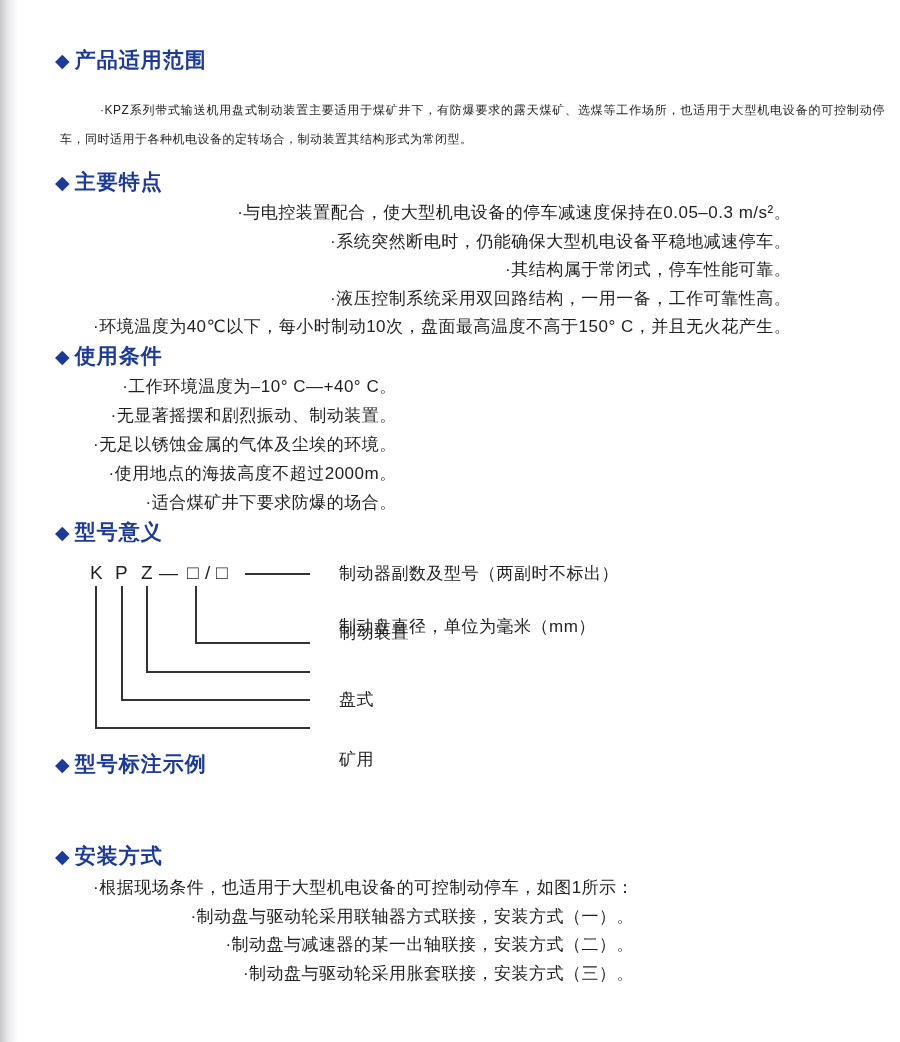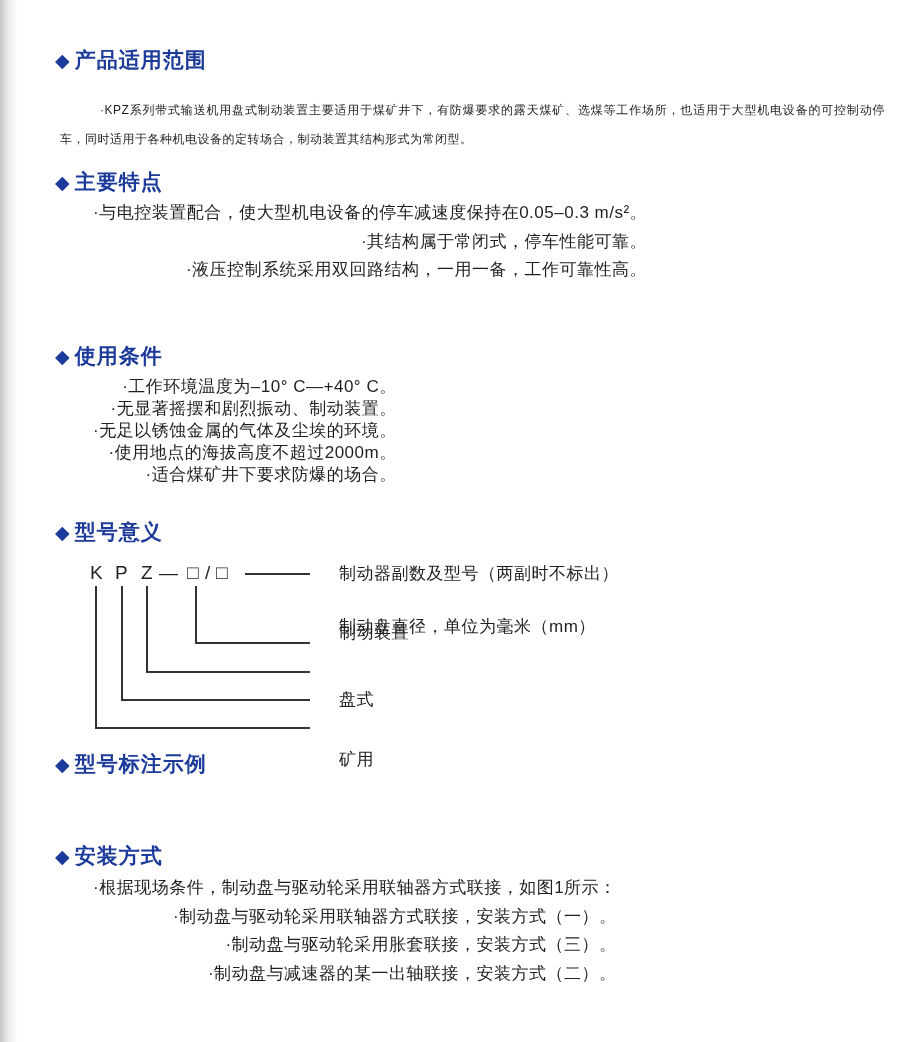--- a/index.html
+++ b/index.html
@@ -55,21 +55,21 @@
     flex-direction: column;
     text-align: right;
   }
   .bullet {
     font-size: 17px;
     line-height: 22px;
     letter-spacing: 0.5px;
     white-space: nowrap;
   }
   .gap28 { row-gap: 6.5px; }
-  .gap29 { }
+  .gap29 { row-gap: 7px; }
   .diagram-char {
     position: absolute;
     font-size: 19px;
     line-height: 22px;
     color: #1f1f1f;
   }
   .diagram-label {
     position: absolute;
     left: 315px;
     font-size: 17px;
@@ -95,22 +95,24 @@
   <span>产品适用范围</span>
 </h2>
 <p class="para" style="top:84px">·KPZ系列带式输送机用盘式制动装置主要适用于煤矿井下，有防爆要求的露天煤矿、选煤等工作场所，也适用于大型机电设备的可控制动停车，同时适用于各种机电设备的定转场合，制动装置其结构形式为常闭型。</p>
 
 <h2 class="heading" style="top:168px">
   <span class="diamond">◆</span>
   <span>主要特点</span>
 </h2>
 <div class="bullets gap28" style="top:202px">
   <div class="bullet">·与电控装置配合，使大型机电设备的停车减速度保持在0.05–0.3 m/s²。</div>
+  <div class="bullet">·系统突然断电时，仍能确保大型机电设备平稳地减速停车。</div>
   <div class="bullet">·其结构属于常闭式，停车性能可靠。</div>
   <div class="bullet">·液压控制系统采用双回路结构，一用一备，工作可靠性高。</div>
+  <div class="bullet">·环境温度为40℃以下，每小时制动10次，盘面最高温度不高于150° C，并且无火花产生。</div>
 </div>
 
 <h2 class="heading" style="top:342px">
   <span class="diamond">◆</span>
   <span>使用条件</span>
 </h2>
 <div class="bullets gap29" style="top:376px">
   <div class="bullet">·工作环境温度为–10° C—+40° C。</div>
   <div class="bullet">·无显著摇摆和剧烈振动、制动装置。</div>
   <div class="bullet">·无足以锈蚀金属的气体及尘埃的环境。</div>
@@ -152,17 +154,17 @@
   <span>型号标注示例</span>
 </h2>
 <div class="bullets gap29" style="top:788px">
 </div>
 
 <h2 class="heading" style="top:842px">
   <span class="diamond">◆</span>
   <span>安装方式</span>
 </h2>
 <div class="bullets gap28" style="top:877px">
-  <div class="bullet">·根据现场条件，制动盘与驱动轮采用联轴器方式联接，如图1所示：</div>
+  <div class="bullet">·根据现场条件，也适用于大型机电设备的可控制动停车，如图1所示：</div>
   <div class="bullet">·制动盘与驱动轮采用联轴器方式联接，安装方式（一）。</div>
+  <div class="bullet">·制动盘与减速器的某一出轴联接，安装方式（二）。</div>
   <div class="bullet">·制动盘与驱动轮采用胀套联接，安装方式（三）。</div>
-  <div class="bullet">·制动盘与减速器的某一出轴联接，安装方式（二）。</div>
 </div>
 
 </body></html>

